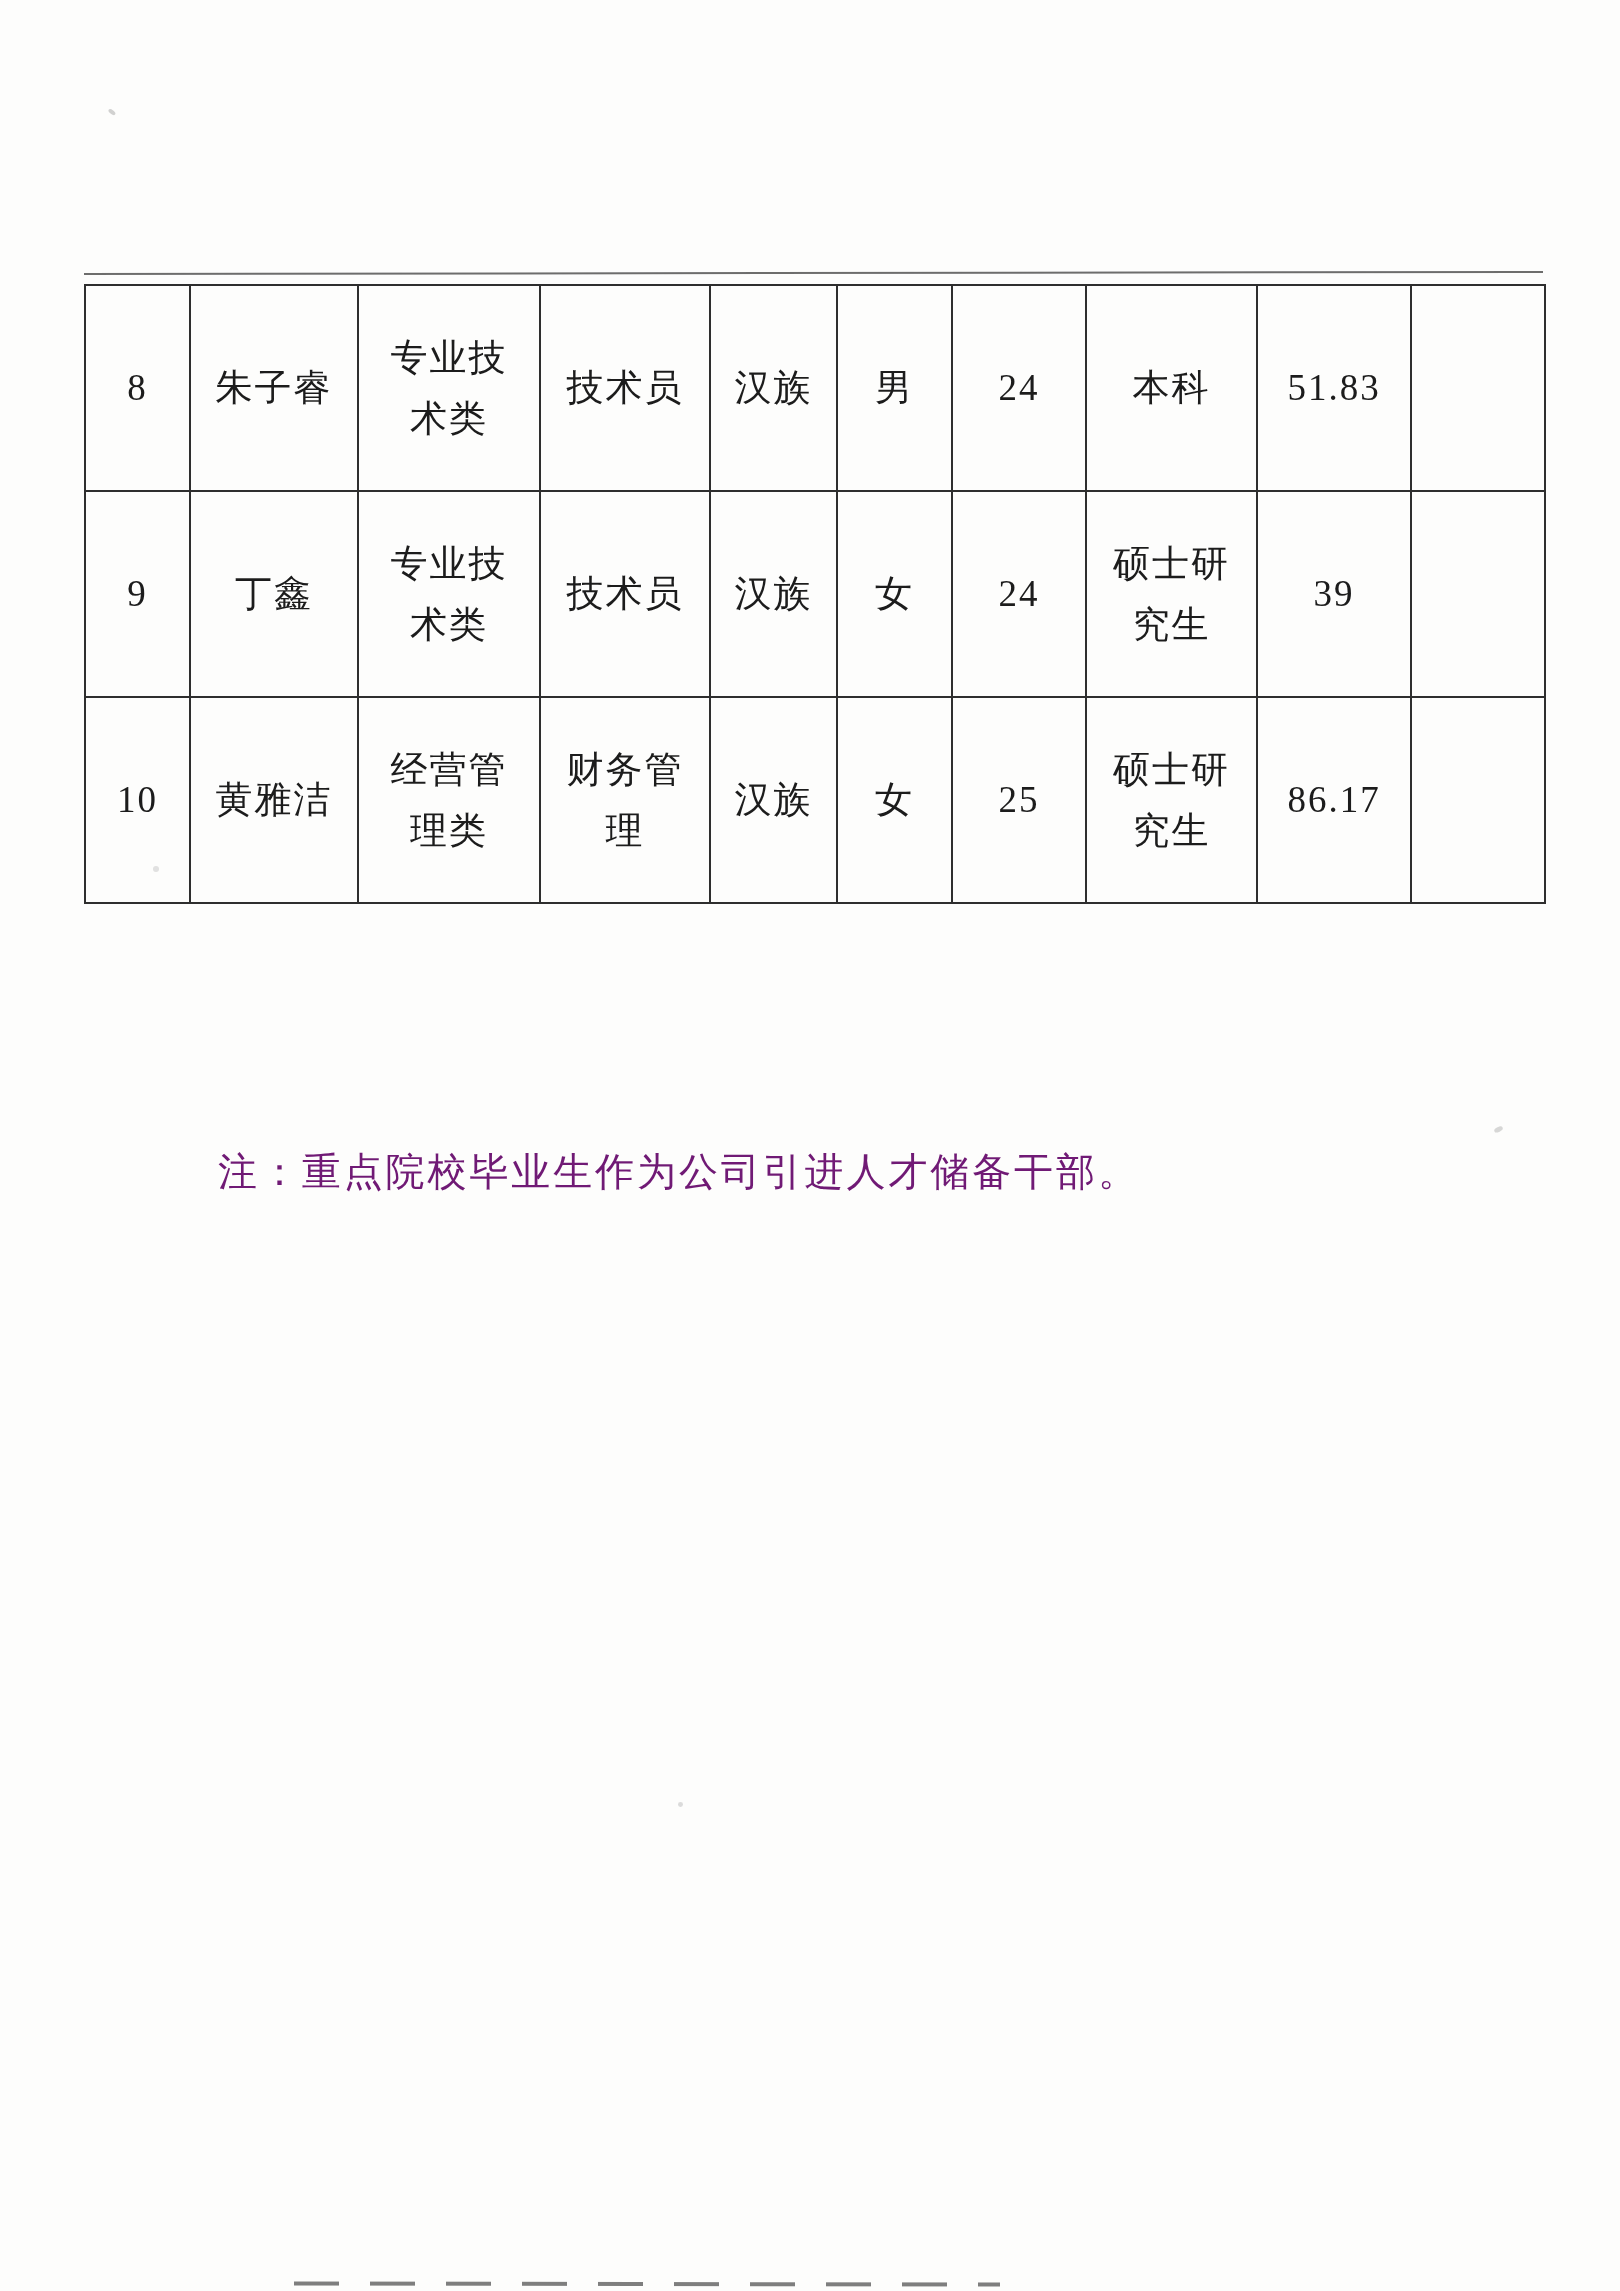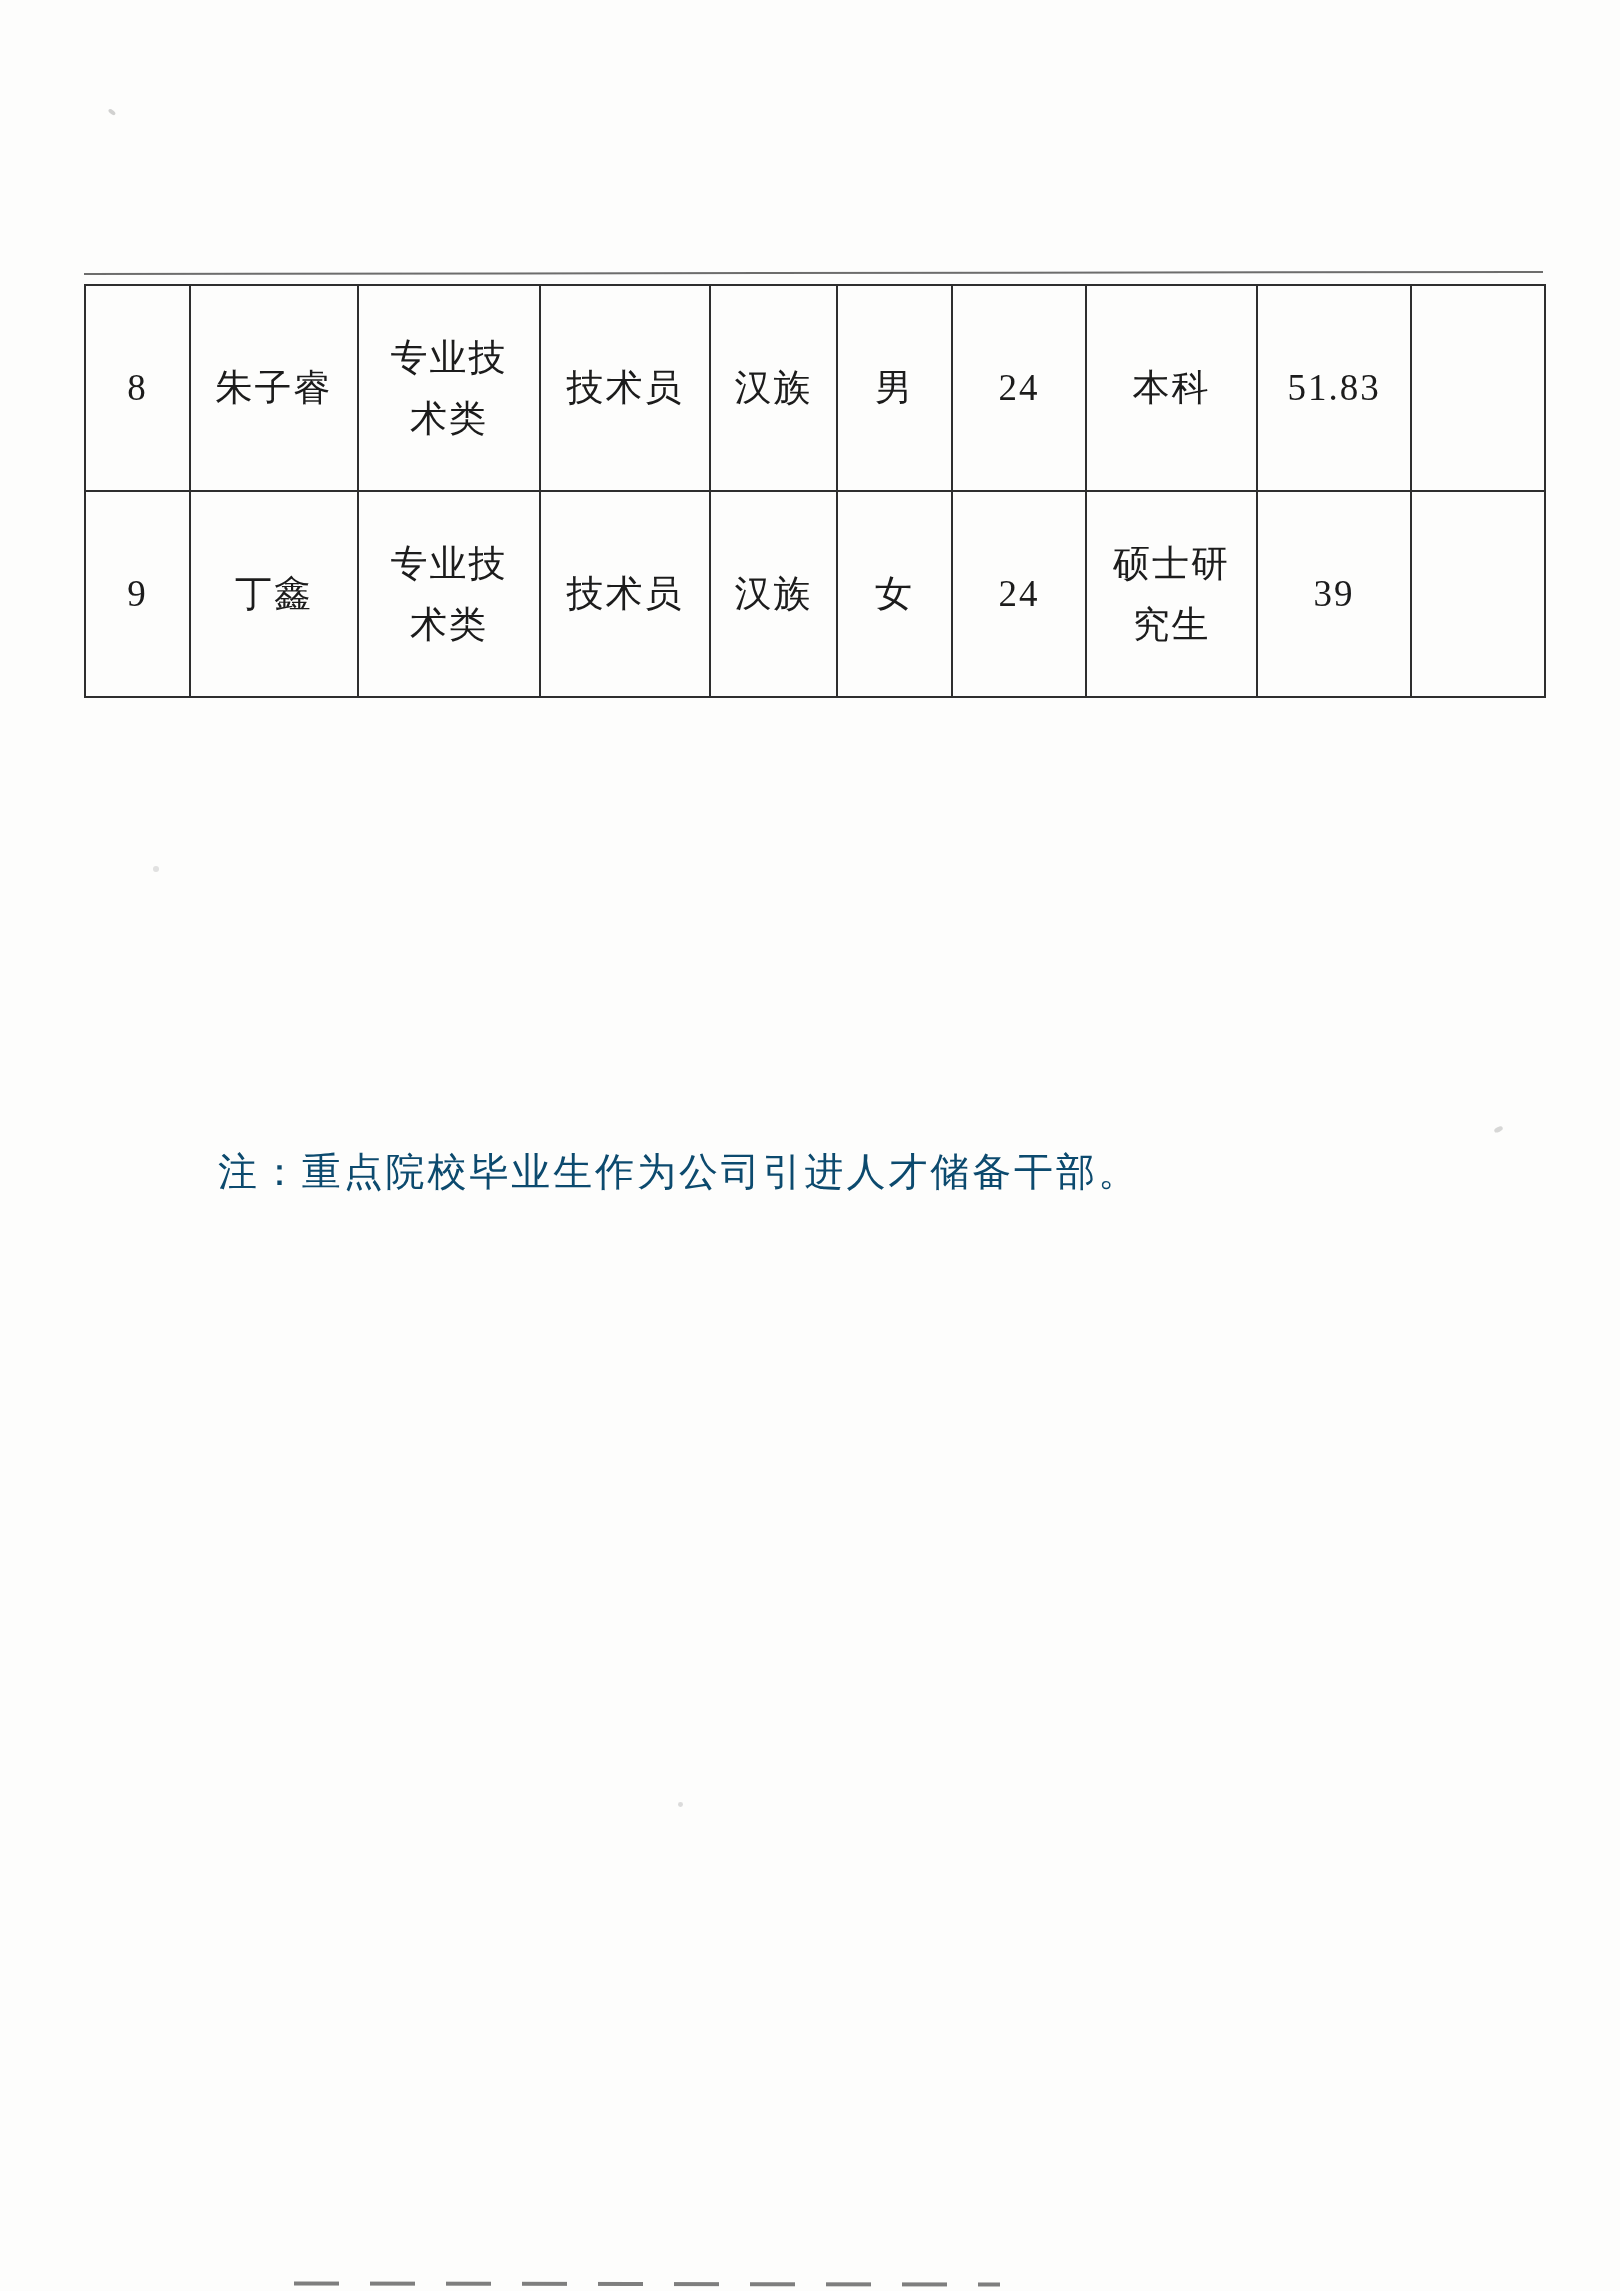--- a/index.html
+++ b/index.html
@@ -49,21 +49,21 @@
     opacity: 0.75;
     transform: skewY(-0.08deg);
   }
   
   .note {
     position: absolute;
     left: 218px;
     top: 1145px;
     font-size: 39px;
     letter-spacing: 2.9px;
-    color: #0c4a6e;
+    color: #701a75;
     white-space: nowrap;
   }
   
   .speck {
     position: absolute;
     background: #8f8f8f;
     border-radius: 50%;
   }
   .speck.s1 { left: 108px; top: 110px; width: 7.8px; height: 3.9px; opacity: .4; transform: rotate(38deg); }
   .speck.s2 { left: 1494px; top: 1127px; width: 8.8px; height: 4.9px; opacity: .35; transform: rotate(-25deg); }
@@ -123,19 +123,31 @@
         <td>丁鑫</td>
         <td>专业技术类</td>
         <td>技术员</td>
         <td>汉族</td>
         <td>女</td>
         <td>24</td>
         <td>硕士研究生</td>
         <td>39</td>
         <td></td>
       </tr>
+      <tr>
+        <td>10</td>
+        <td>黄雅洁</td>
+        <td>经营管理类</td>
+        <td>财务管理</td>
+        <td>汉族</td>
+        <td>女</td>
+        <td>25</td>
+        <td>硕士研究生</td>
+        <td>86.17</td>
+        <td></td>
+      </tr>
     </tbody>
   </table>
 
   <div class="note">注：重点院校毕业生作为公司引进人才储备干部。</div>
 
 </div>
 
 
 </body></html>

